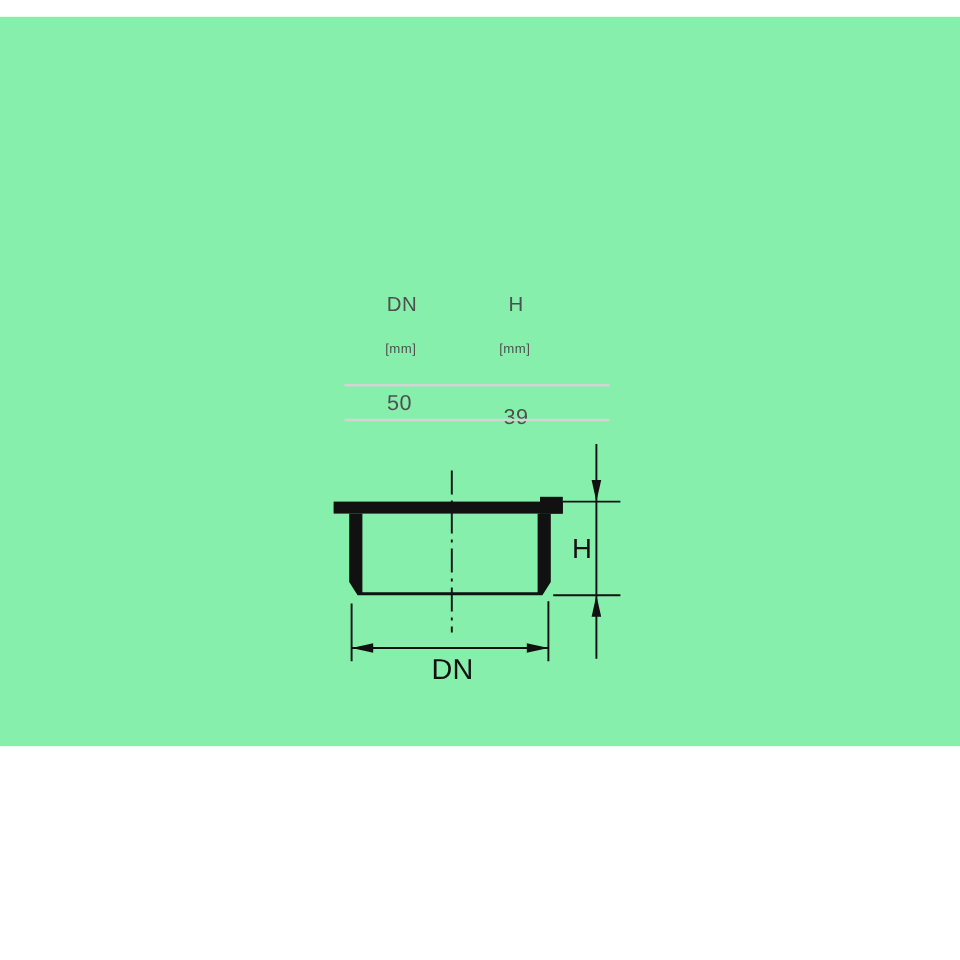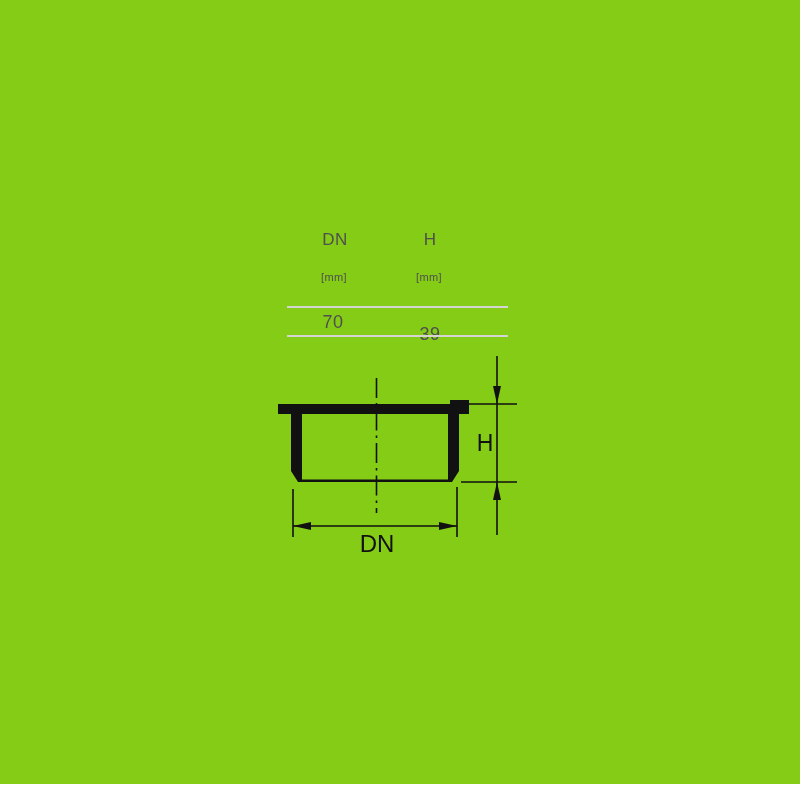--- a/index.html
+++ b/index.html
@@ -3,24 +3,25 @@
 <meta charset="utf-8">
 <style>
   html, body {
     margin: 0;
     padding: 0;
     background: #ffffff;
   }
   .canvas {
     position: relative;
     width: 800px;
-    height: 784px;
-    background: #84cc16;
+    height: 608px;
+    background: #86efac;
     overflow: hidden;
     font-family: "Liberation Sans", sans-serif;
+    margin-top: 14px;
   }
   
   .spec-table { position: absolute; left: 0; top: 0; width: 800px; height: 800px; }
   .cell {
     position: absolute;
     transform: translate(-50%, -50%);
     color: #4f4f4f;
     white-space: nowrap;
     letter-spacing: 0.4px;
   }
@@ -53,21 +54,21 @@
 
   <div class="spec-table">
     <div class="cell name" style="left:335px; top:240px;">DN</div>
     <div class="cell name" style="left:430px; top:240px;">H</div>
 
     <div class="cell unit" style="left:334px; top:277px;">[mm]</div>
     <div class="cell unit" style="left:429px; top:277px;">[mm]</div>
 
     <div class="tline top"></div>
 
-    <div class="cell value" style="left:333px; top:322px;">70</div>
+    <div class="cell value" style="left:333px; top:322px;">50</div>
     <div class="cell value" style="left:430px; top:334px;">39</div>
 
     <div class="tline bottom"></div>
   </div>
 
   <svg class="drawing-svg" width="800" height="800" viewBox="0 0 800 800">
 
     <rect x="278" y="404" width="191" height="10" fill="#111111"></rect>
 
     <rect x="450" y="400" width="19" height="14" fill="#111111"></rect>

